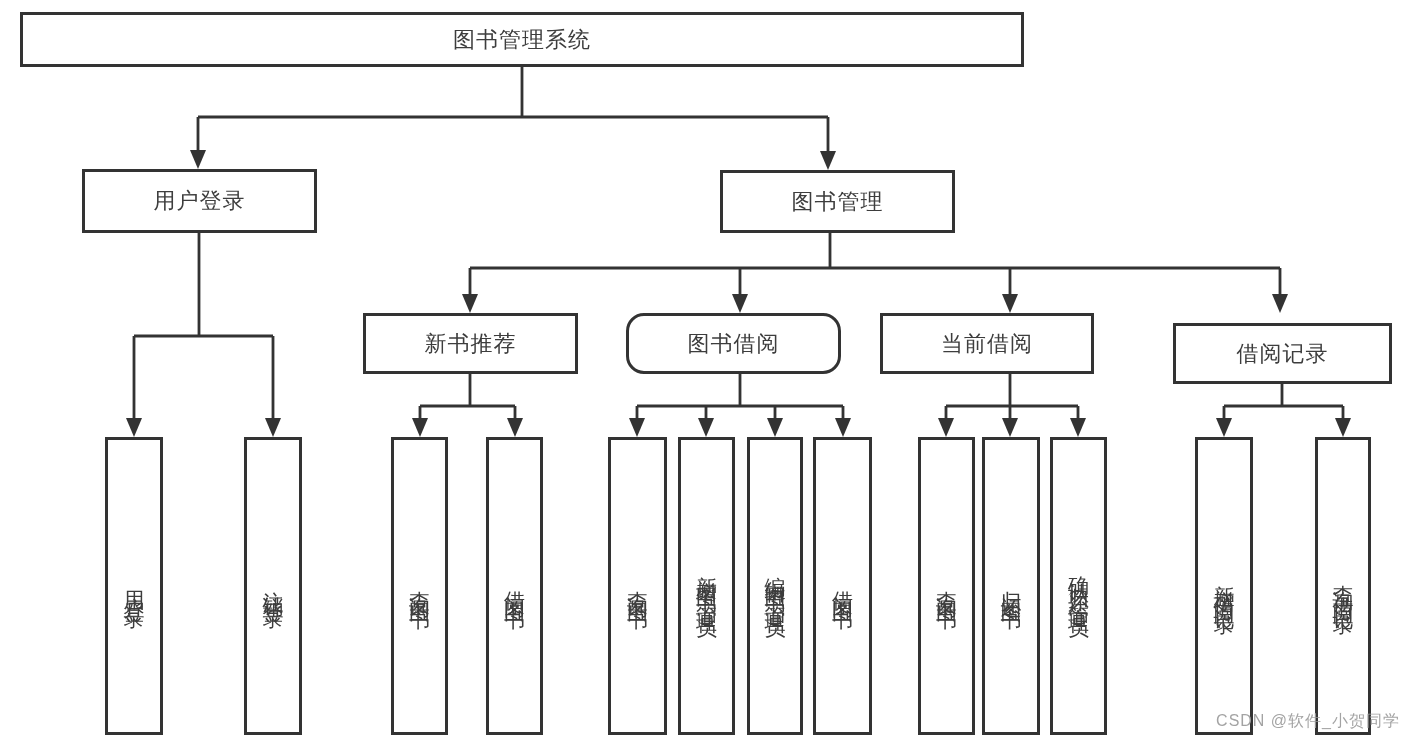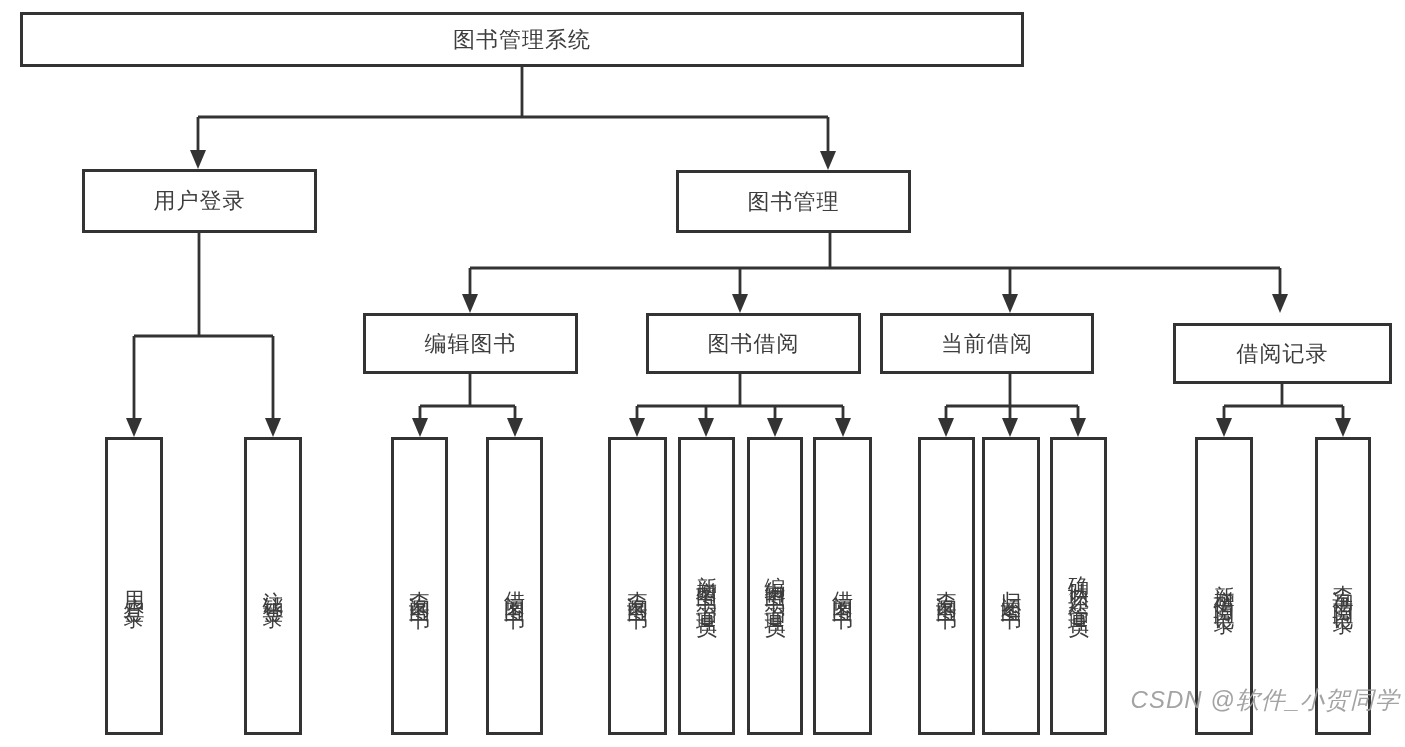--- a/index.html
+++ b/index.html
@@ -45,49 +45,48 @@
     writing-mode: vertical-rl;
     text-orientation: mixed;
     font-size: 21px;
     letter-spacing: 6px;
     color: #3d3d3d;
     white-space: nowrap;
   }
   
   .b-root   { left: 20px;   top: 12px;  width: 1004px; height: 55px; }
   .b-login  { left: 82px;   top: 169px; width: 235px;  height: 64px; }
-  .b-mgmt   { left: 676px;  top: 170px; width: 235px;  height: 63px; }
+  .b-mgmt   { left: 720px;  top: 170px; width: 235px;  height: 63px; }
   .b-g0     { left: 363px;  top: 313px; width: 215px;  height: 61px; }
-  .b-g1     { left: 646px;  top: 313px; width: 215px;  height: 61px; }
+  .b-g1     { left: 626px;  top: 313px; width: 215px;  height: 61px; border-radius: 18px; }
   .b-g2     { left: 880px;  top: 313px; width: 214px;  height: 61px; }
   .b-g3     { left: 1173px; top: 323px; width: 219px;  height: 61px; }
   .leaf     { top: 437px; height: 298px; }
   .l-0  { left: 105px;  width: 58px; }
   .l-1  { left: 244px;  width: 58px; }
   .l-2  { left: 391px;  width: 57px; }
   .l-3  { left: 486px;  width: 57px; }
   .l-4  { left: 608px;  width: 59px; }
   .l-5  { left: 678px;  width: 57px; }
   .l-6  { left: 747px;  width: 56px; }
   .l-7  { left: 813px;  width: 59px; }
   .l-8  { left: 918px;  width: 57px; }
   .l-9  { left: 982px;  width: 58px; }
   .l-10 { left: 1050px; width: 57px; }
   .l-11 { left: 1195px; width: 58px; }
   .l-12 { left: 1315px; width: 56px; }
   #watermark {
     position: absolute;
     right: 5px;
-    top: 684px;
-    font-size: 24px;
+    top: 711px;
+    font-size: 16px;
     color: rgba(158, 158, 158, 0.95);
     letter-spacing: 1px;
     z-index: 3;
     white-space: nowrap;
-    font-style: italic;
   }
 </style>
 </head>
 <body>
 
 <div id="canvas">
 
   <svg id="connectors" viewBox="0 0 1405 747" xmlns="http://www.w3.org/2000/svg">
     <g stroke="#333333" stroke-width="2.8" fill="none">
 
@@ -133,21 +132,21 @@
   </div>
 
   <div class="hbox b-login">
     <span>用户登录</span>
   </div>
   <div class="hbox b-mgmt">
     <span>图书管理</span>
   </div>
 
   <div class="hbox b-g0">
-    <span>编辑图书</span>
+    <span>新书推荐</span>
   </div>
   <div class="hbox b-g1">
     <span>图书借阅</span>
   </div>
   <div class="hbox b-g2">
     <span>当前借阅</span>
   </div>
   <div class="hbox b-g3">
     <span>借阅记录</span>
   </div>

